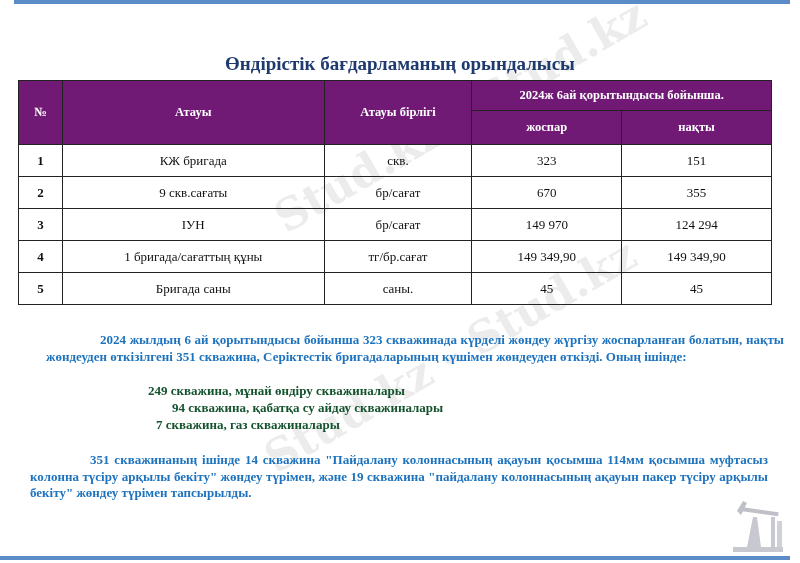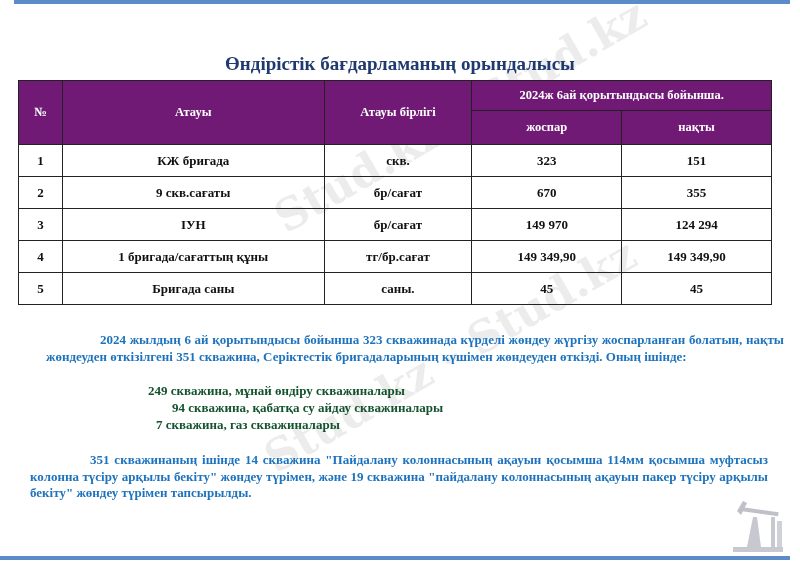--- a/index.html
+++ b/index.html
@@ -1,21 +1,21 @@
 <!DOCTYPE html>
 <html><head>
 <meta charset="utf-8">
 <style>
   html,body{margin:0;padding:0;}
   body{width:800px;height:563px;background:#fff;position:relative;overflow:hidden;font-family:"Liberation Serif","DejaVu Serif",serif;}
   .topbar{position:absolute;left:14px;top:0;width:776px;height:4px;background:#5b8cc8;}
   .botbar{position:absolute;left:0;top:556px;width:790px;height:4px;background:#5b8cc8;}
   .title{position:absolute;left:0;top:30px;width:800px;text-align:center;font-size:19px;font-weight:bold;color:#1f3a6e;margin-top:23px;}
   table.data{position:absolute;left:18px;top:80px;width:754px;border-collapse:collapse;font-size:13px;}
-  table.data th,table.data td{border:1.5px solid #222;text-align:center;font-weight:bold;}
+  table.data th,table.data td{border:1.5px solid #222;text-align:center;}
   table.data th{background:#701a75;color:#fff;font-weight:bold;font-size:12.5px;}
   .h1{height:30px;} .h2{height:34px;}
   table.data td{height:29px;color:#111;}
   table.data td.num{font-weight:bold;}
   .para{position:absolute;left:30px;width:738px;color:#1e73be;font-weight:bold;font-size:13px;line-height:16.5px;}
   .p1{top:332px;text-align:justify;text-indent:54px;margin-left:16px;}
   .list{position:absolute;top:382px;color:#14532d;font-weight:bold;font-size:13px;line-height:17px;text-align:right;}
   .p2{top:452px;text-align:justify;text-indent:60px;}
   .pump{position:absolute;left:733px;top:497px;width:52px;height:56px;}
   .wm{position:absolute;color:rgba(200,200,200,0.35);font-size:44px;font-weight:bold;transform:rotate(-30deg);font-family:"DejaVu Serif",serif;pointer-events:none;}

